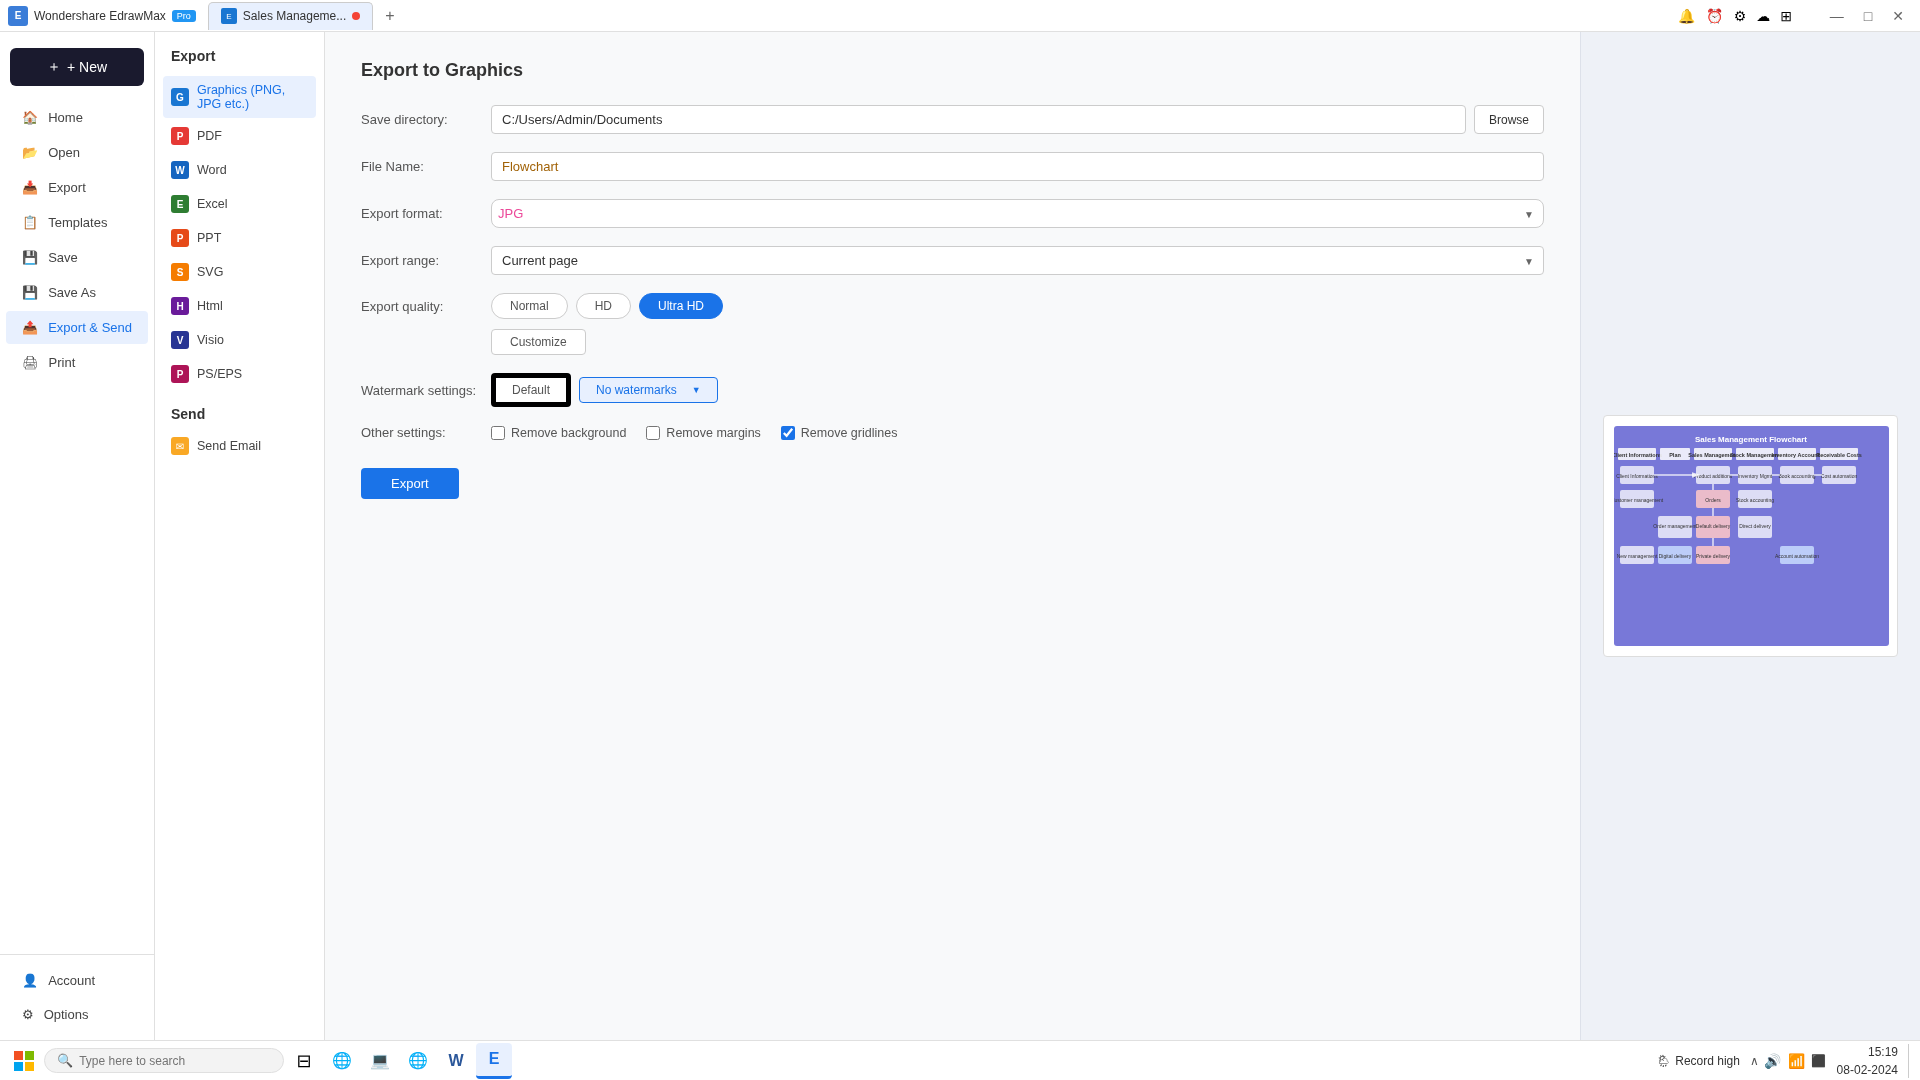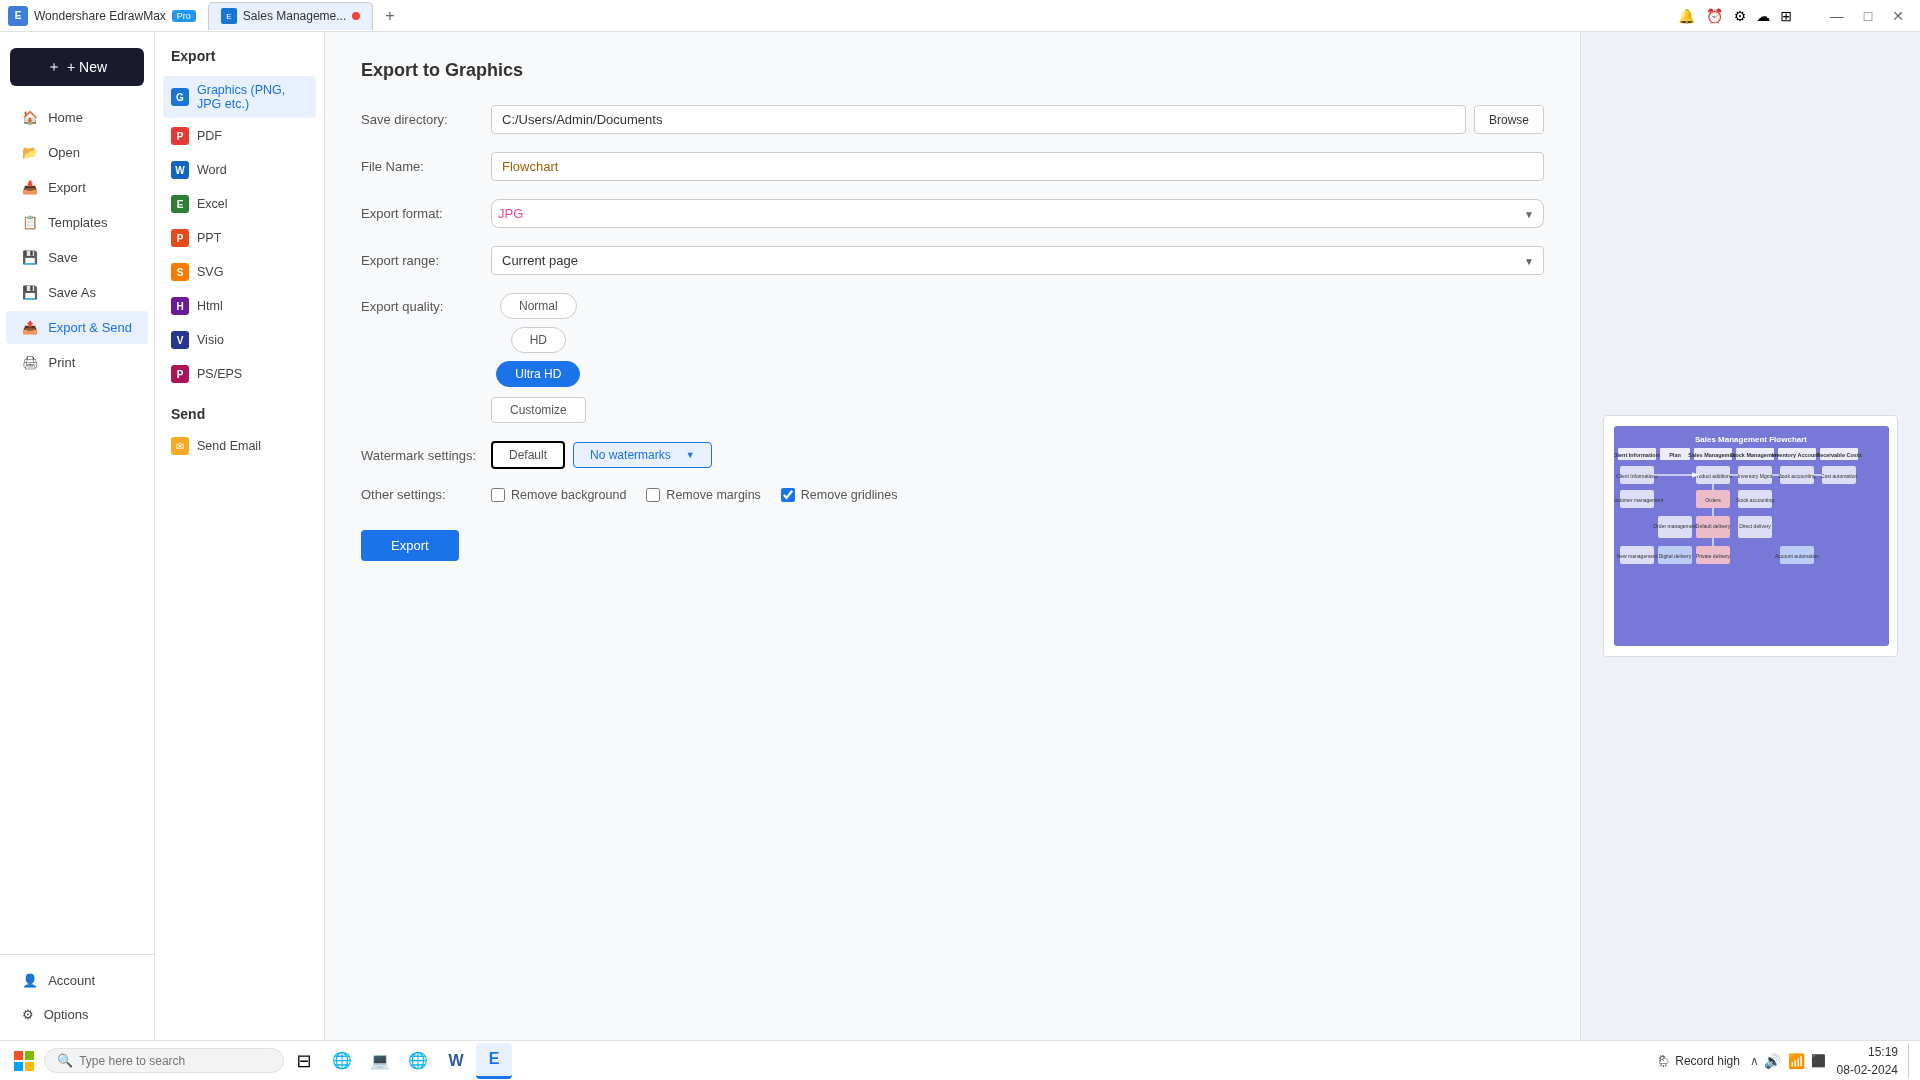--- a/index.html
+++ b/index.html
@@ -180,34 +180,34 @@
           <option>Selected pages</option>
         </select>
         <span style="position:absolute; right:10px; top:50%; transform:translateY(-50%); font-size:10px; color:#666; pointer-events:none;">▼</span>
       </div>
     </div>
 
     
     <div style="display:flex; align-items:flex-start; margin-bottom:18px;">
       <label style="width:130px; font-size:13px; color:#555; flex-shrink:0; padding-top:6px;">Export quality:</label>
       <div style="display:flex; flex-direction:column; gap:10px;">
-        <div style="display:flex; gap:8px; align-items:center;flex-direction:column;">
+        <div style="display:flex; gap:8px; align-items:center;">
           <button style="border:1px solid #ccc; background:#fff; border-radius:20px; padding:5px 18px; font-size:12px; cursor:pointer; color:#555;">Normal</button>
           <button style="border:1px solid #ccc; background:#fff; border-radius:20px; padding:5px 18px; font-size:12px; cursor:pointer; color:#555;">HD</button>
           <button style="border:1px solid #1a73e8; background:#1a73e8; border-radius:20px; padding:5px 18px; font-size:12px; cursor:pointer; color:#fff;">Ultra HD</button>
         </div>
         <button style="border:1px solid #ccc; background:#fff; border-radius:4px; padding:5px 18px; font-size:12px; cursor:pointer; color:#555; width:fit-content;">Customize</button>
       </div>
     </div>
 
     
     <div style="display:flex; align-items:center; margin-bottom:18px;">
       <label style="width:130px; font-size:13px; color:#555; flex-shrink:0;">Watermark settings:</label>
       <div style="display:flex; gap:8px; align-items:center;">
-        <button style="border:2px solid #000000; background:#fff; border-radius:4px; padding:5px 16px; font-size:12px; cursor:pointer; color:#555;">Default</button>
+        <button style="border:5px solid #000000; background:#fff; border-radius:4px; padding:5px 16px; font-size:12px; cursor:pointer; color:#555;">Default</button>
         <button style="border:1px solid #1a73e8; background:#e8f0fe; border-radius:4px; padding:5px 16px; font-size:12px; cursor:pointer; color:#1a73e8; display:flex; align-items:center; gap:15px;">
           <span>No watermarks</span>
           <span style="font-size:9px;">▼</span>
         </button>
       </div>
     </div>
 
     
     <div style="display:flex; align-items:center; margin-bottom:28px;">
       <label style="width:130px; font-size:13px; color:#555; flex-shrink:0;">Other settings:</label>

